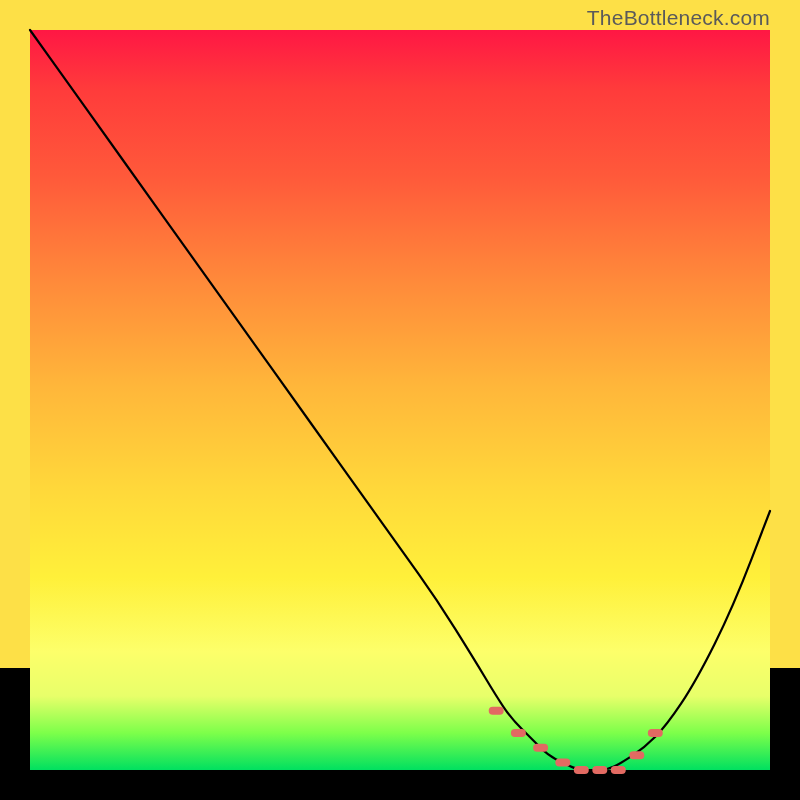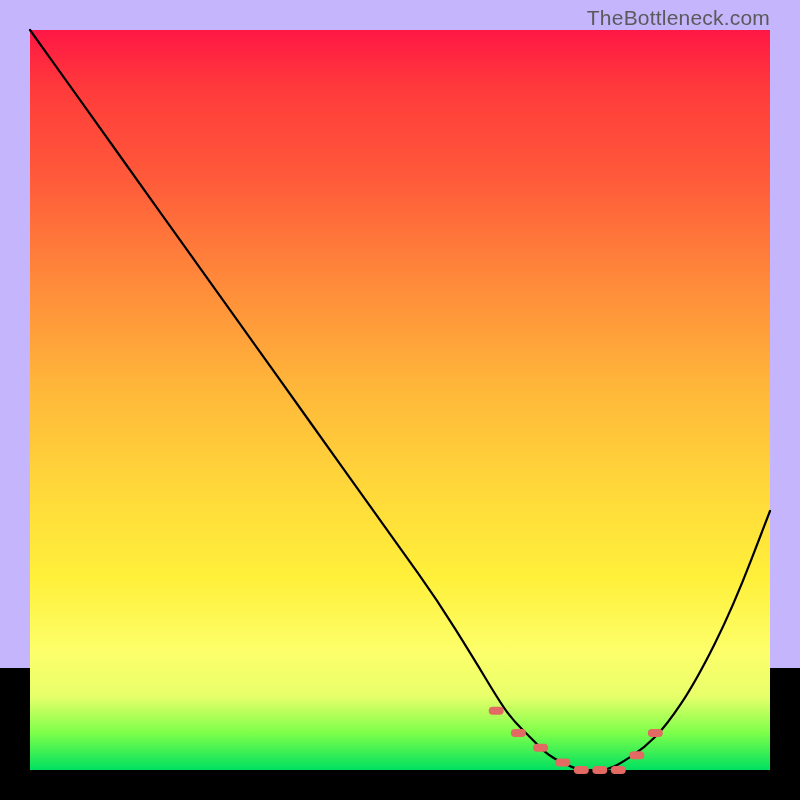--- a/index.html
+++ b/index.html
@@ -8,21 +8,21 @@
     width: 800px;
     height: 800px;
     background: #000000;
     font-family: Arial, Helvetica, sans-serif;
     overflow: hidden;
   }
   .frame {
     position: relative;
     width: 800px;
     height: 668px;
-    background: #c4b5fd;
+    background: #fde047;
   }
   .plot-area {
     position: absolute;
     left: 30px;
     top: 30px;
     width: 740px;
     height: 740px;
     
     background: linear-gradient(to bottom,
       #ff1744 0%,

